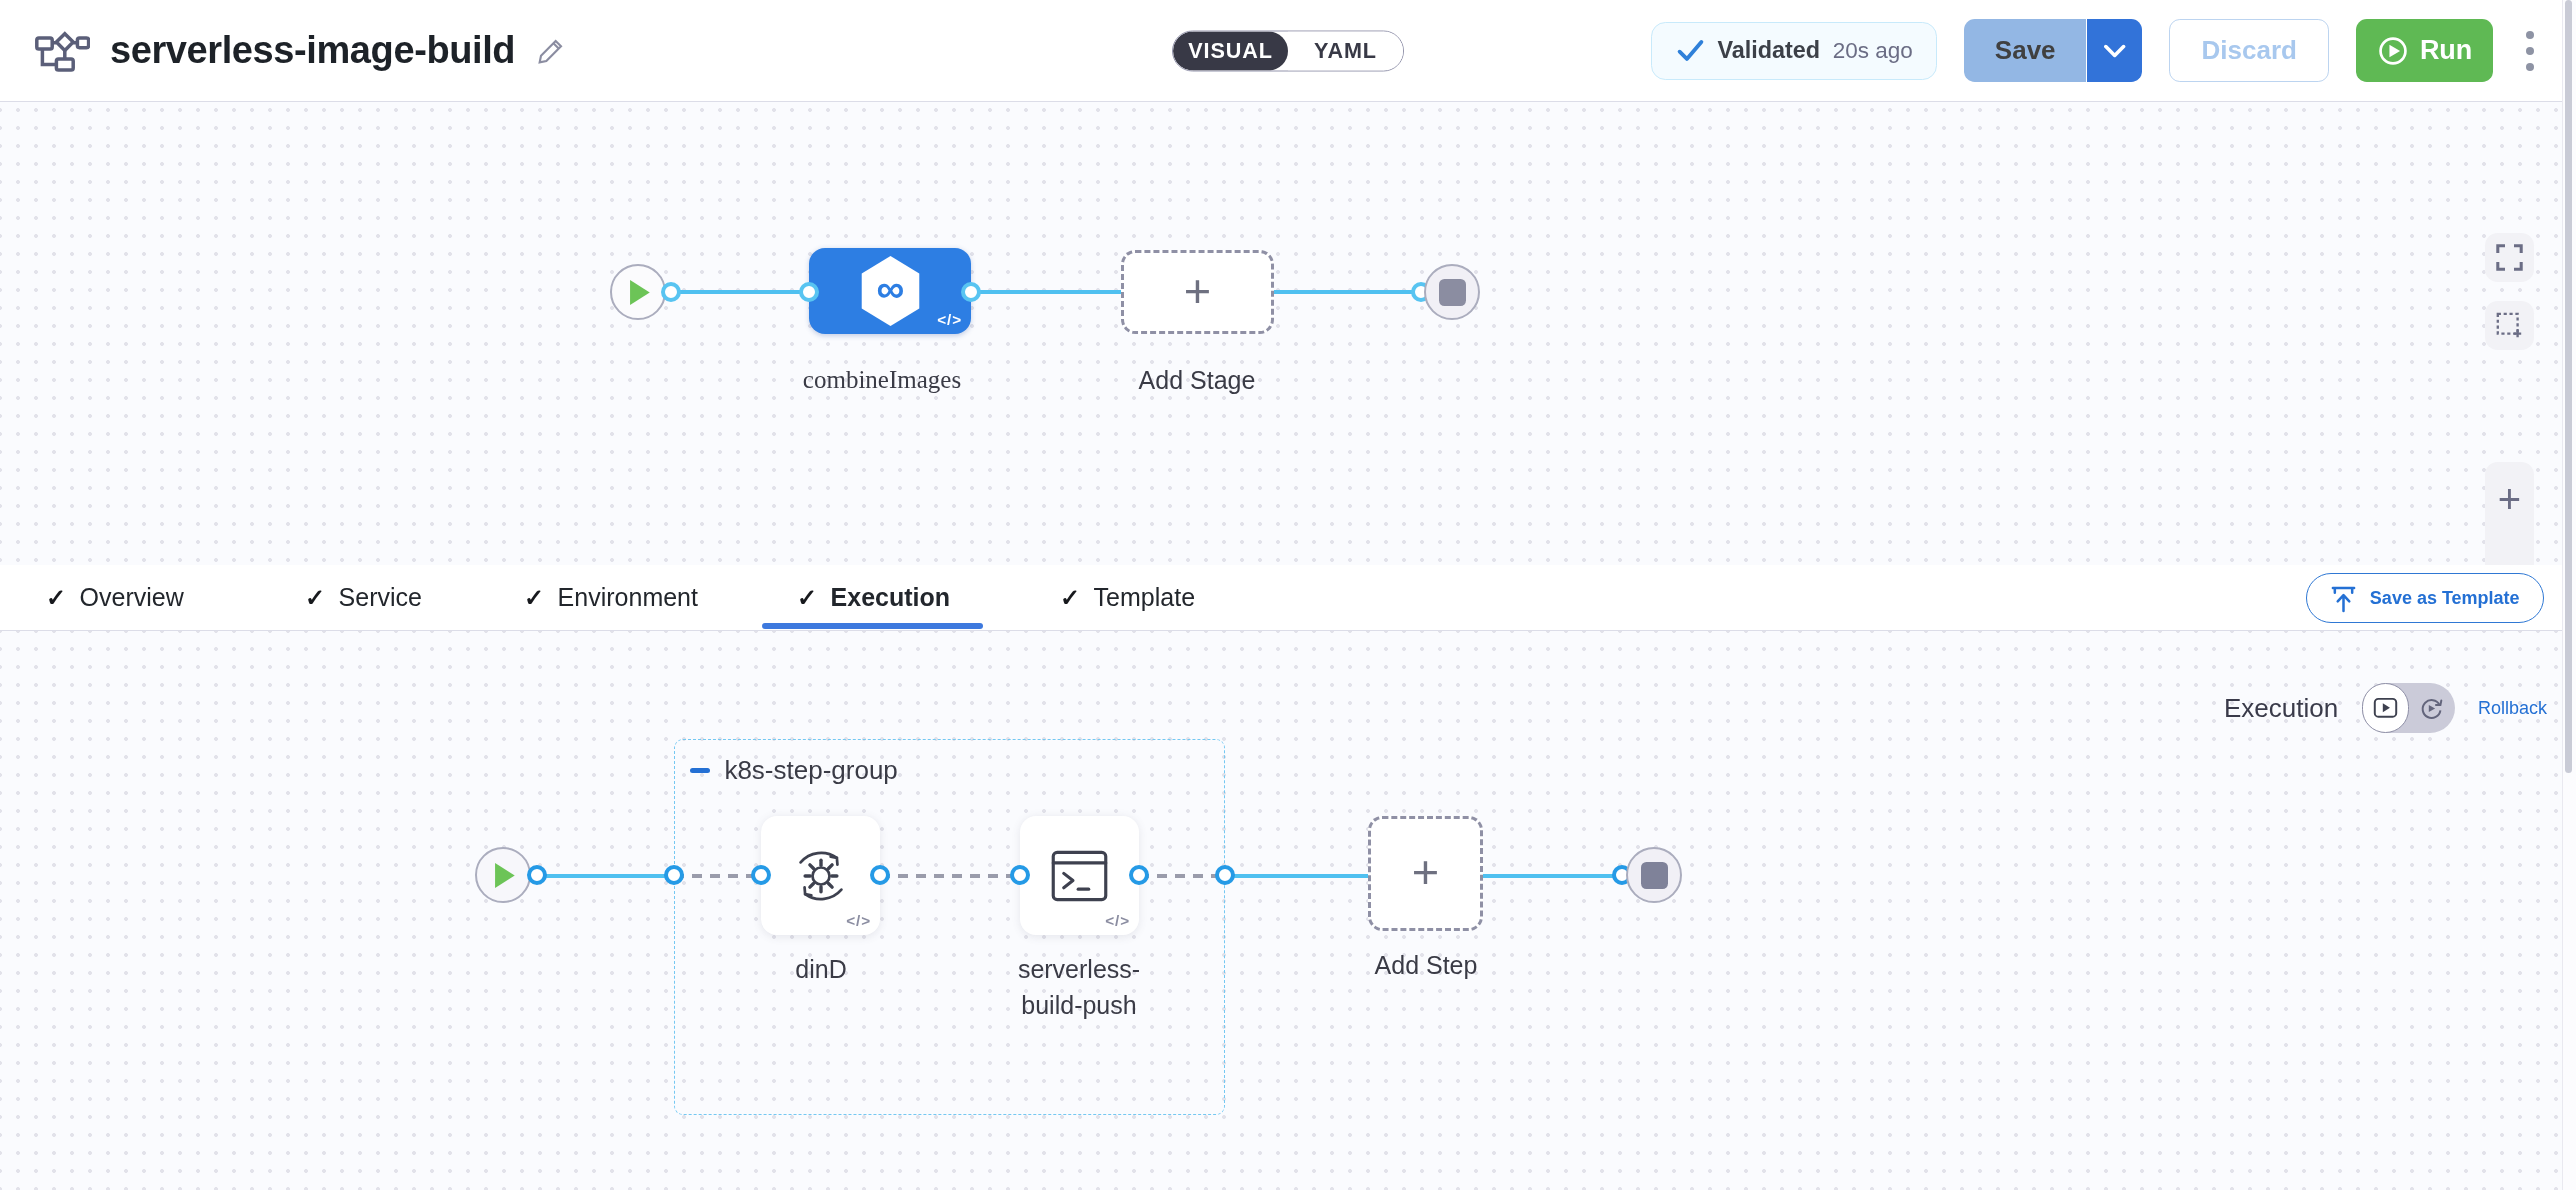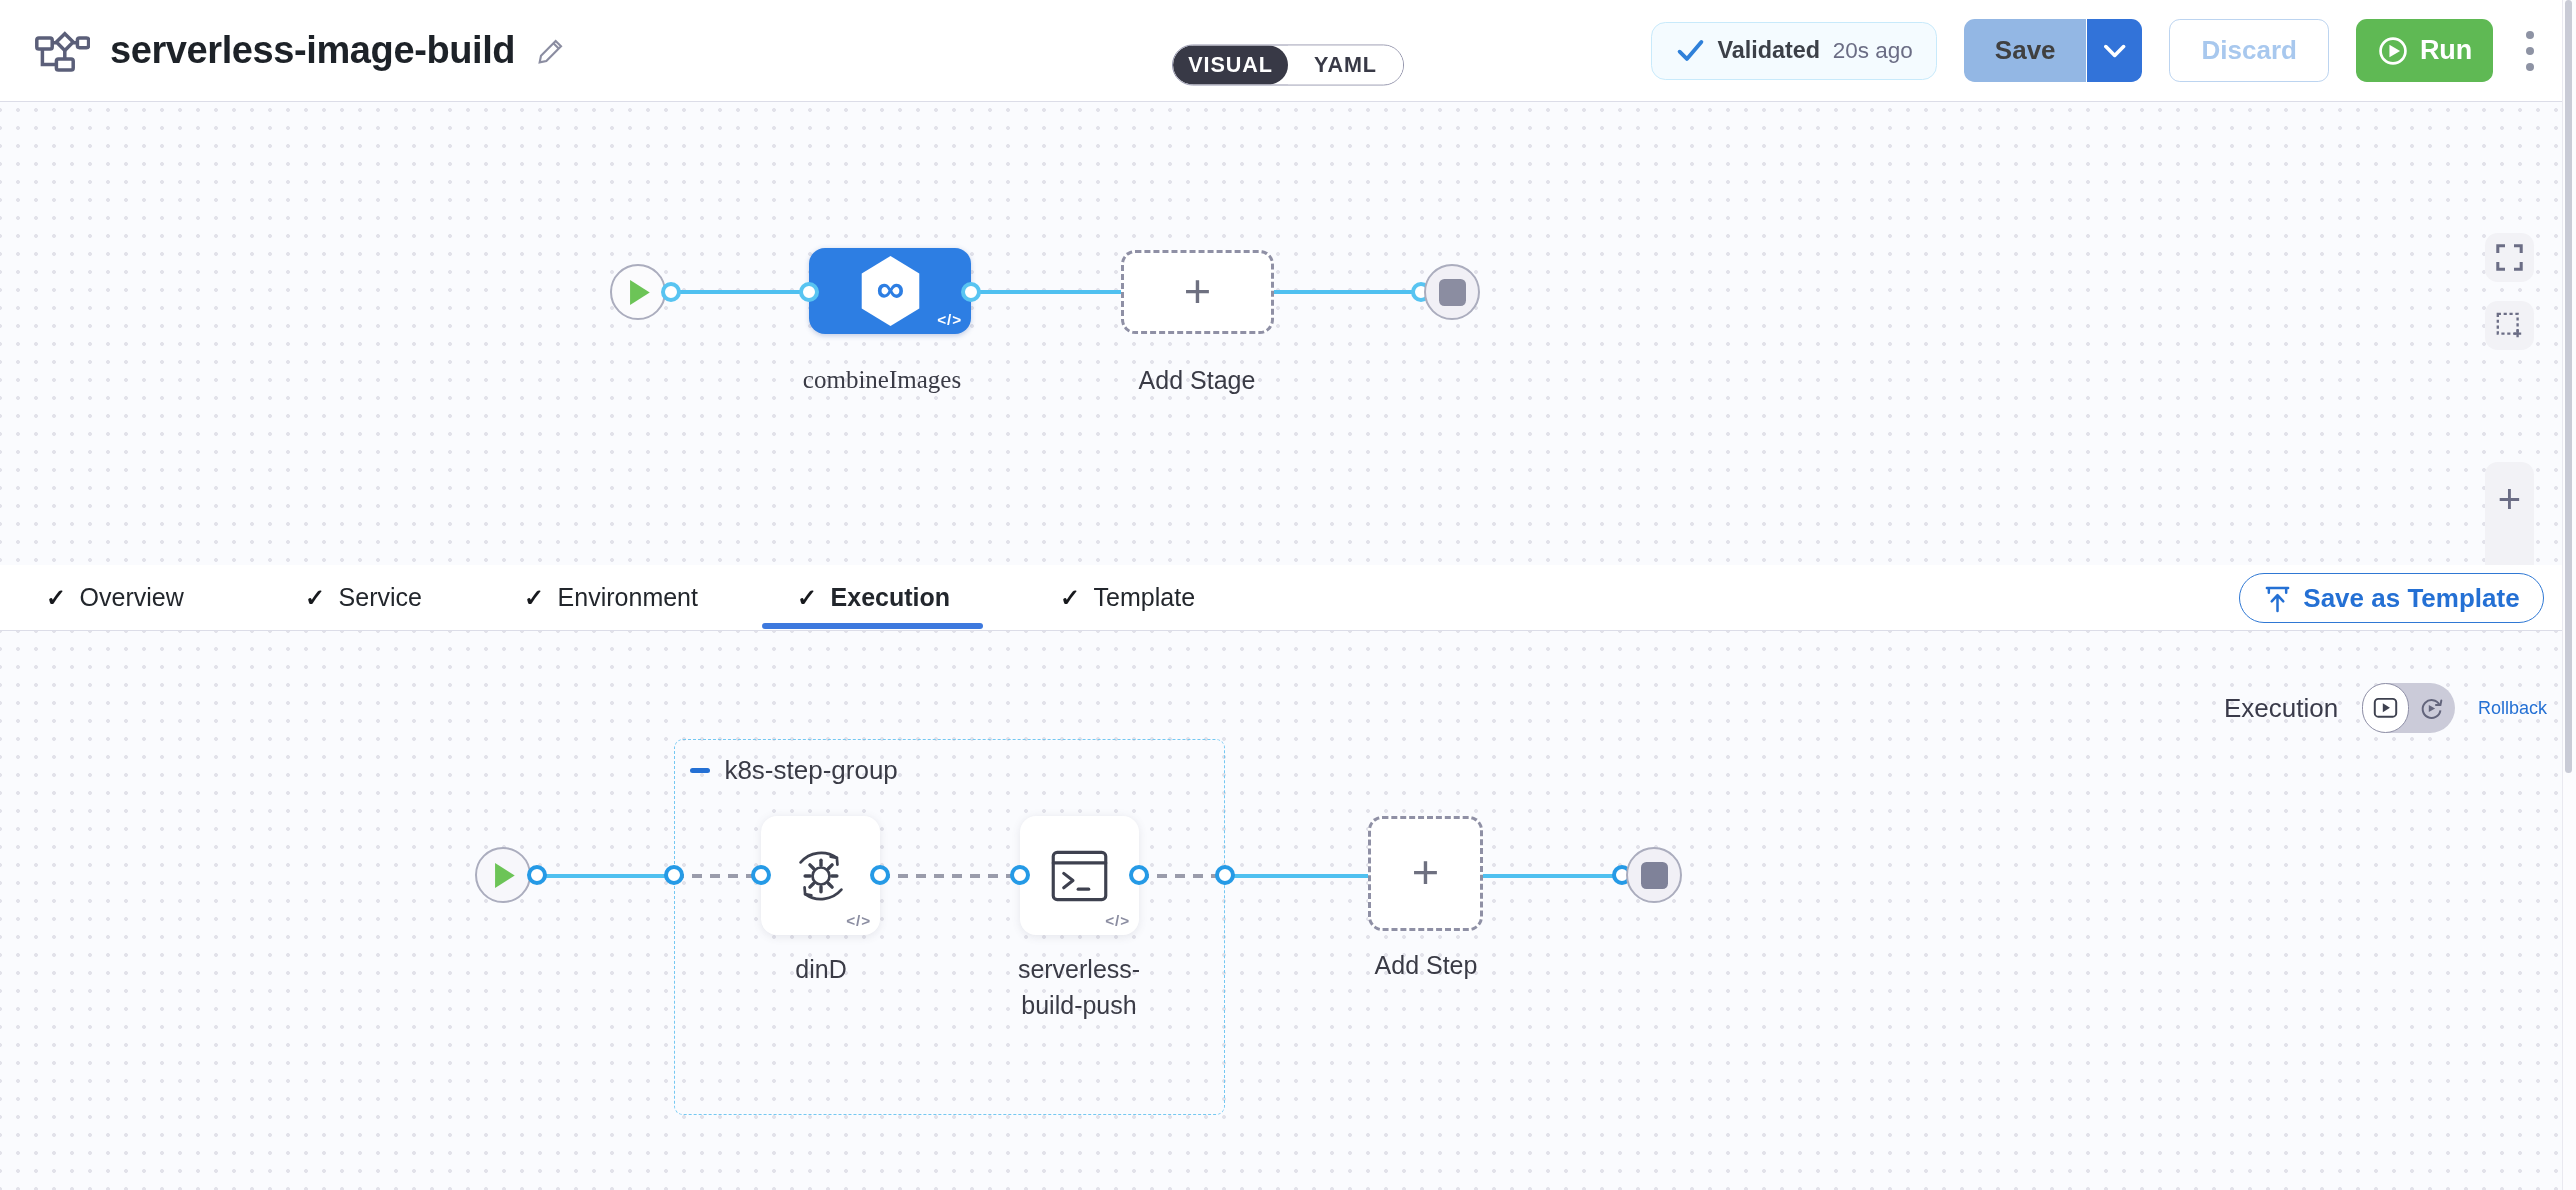--- a/index.html
+++ b/index.html
@@ -13,21 +13,21 @@
   body{font-family:"Liberation Sans",sans-serif;background:#fff;}
   .app{position:relative;width:2576px;height:1190px;overflow:hidden;background:var(--c-canvas);}
 
   
   .header{position:absolute;left:0;top:0;width:2576px;height:102px;background:#fff;
     border-bottom:1.8px solid var(--c-border);display:flex;align-items:center;z-index:5;}
   .title-wrap{display:flex;align-items:center;gap:20px;padding-left:34px;}
   .page-title{font-size:38px;font-weight:bold;color:var(--c-text);letter-spacing:-0.4px;}
   .icon-btn{display:flex;align-items:center;justify-content:center;background:none;border:none;cursor:pointer;}
   .mode-toggle{position:absolute;left:50%;top:50%;transform:translate(-50%,-50%);
-    display:flex;border:1.8px solid #9293ab;border-radius:23.4px;overflow:hidden;background:#fff;height:41px;margin-top:14px;}
+    display:flex;border:1.8px solid #9293ab;border-radius:23.4px;overflow:hidden;background:#fff;height:41px;}
   .mode-seg{display:flex;align-items:center;justify-content:center;width:115px;
     font-size:21.6px;font-weight:bold;letter-spacing:0.9px;color:var(--c-dark);background:#fff;border:none;cursor:pointer;}
   .mode-seg.active{background:var(--c-dark);color:#fff;border-radius:21.6px;}
   .header-right{position:absolute;right:37px;top:0;height:100%;display:flex;align-items:center;gap:27px;}
   .validated-badge{display:flex;align-items:center;gap:12.6px;height:58px;padding:0 23.4px;
     background:var(--c-badge-bg);border:1.8px solid var(--c-badge-border);border-radius:14.4px;}
   .validated-badge .vlabel{font-size:23.4px;font-weight:bold;color:#3c4048;}
   .validated-badge .vtime{font-size:22.5px;color:var(--c-muted);}
   .save-split{display:flex;height:63px;border-radius:10.8px;overflow:hidden;}
   .save-main{background:var(--c-save-disabled);color:#404040;font-size:26px;font-weight:bold;
@@ -82,21 +82,21 @@
   
   .tabbar{position:absolute;left:0;top:565px;width:2576px;height:66px;background:#fff;
     border-bottom:1.8px solid var(--c-border);z-index:4;}
   .tab{position:absolute;top:0;height:100%;display:flex;align-items:center;gap:13.5px;
     font-size:25px;color:#22262c;cursor:pointer;background:none;border:none;}
   .tab .check{font-size:24px;font-weight:bold;color:#17191d;}
   .tab.active{font-weight:bold;}
   .tab-underline{position:absolute;top:58px;left:762px;width:221px;height:6.3px;border-radius:3.6px;background:#3d79de;}
   .tmpl-btn{position:absolute;right:32px;top:8px;height:50px;padding:0 23.4px;background:#fff;
     border:1.8px solid #2f78d4;border-radius:25px;display:flex;align-items:center;gap:12.6px;
-    color:var(--c-accent);font-size:26px;font-weight:bold;cursor:pointer;}
+    color:var(--c-accent);font-size:18px;font-weight:bold;cursor:pointer;}
 
   
   .exec-row{position:absolute;right:29px;top:52px;display:flex;align-items:center;gap:23.4px;}
   .exec-label{font-size:26px;color:#3a3b4a;}
   .exec-toggle{width:93px;height:50px;border-radius:25px;background:#cbcbd9;display:flex;cursor:pointer;}
   .exec-toggle .seg{flex:1;display:flex;align-items:center;justify-content:center;}
   .exec-toggle .seg.on{background:#fff;border:1.8px solid #8f90a7;border-radius:25px;}
   .rollback-link{font-size:18px;color:var(--c-accent);cursor:pointer;background:none;border:none;}
 
   .scrollbar{position:absolute;right:0;top:0;width:14.4px;height:1190px;background:#fcfcfe;

